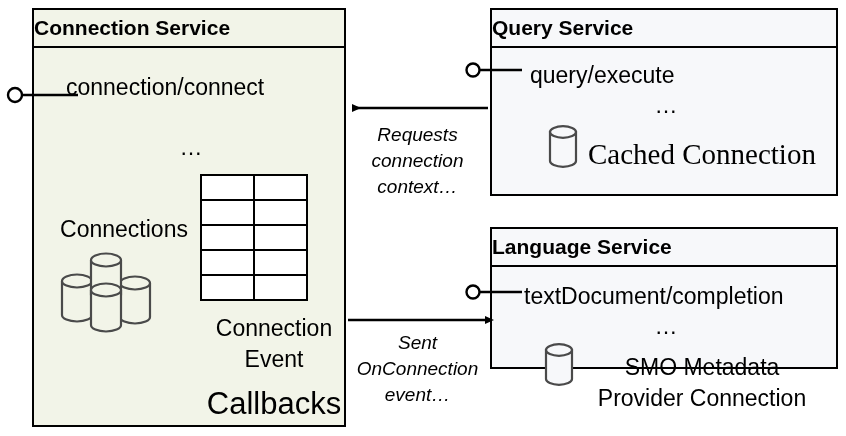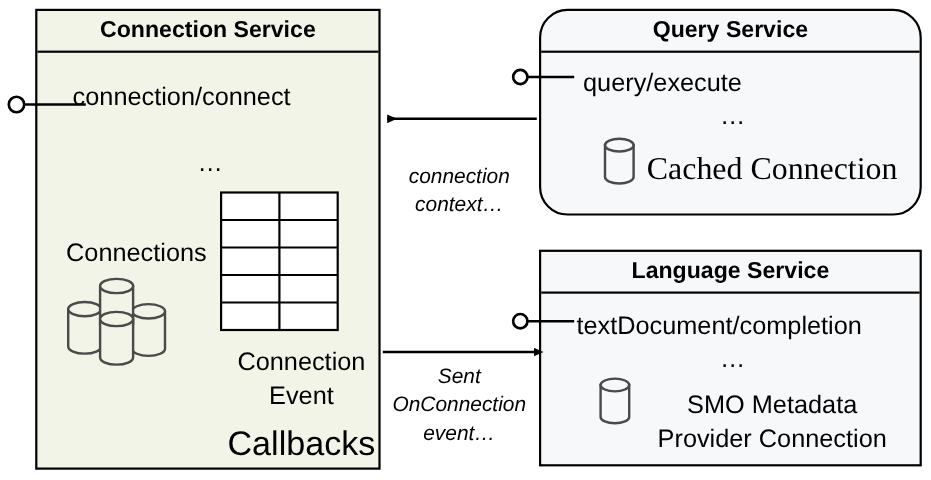--- a/index.html
+++ b/index.html
@@ -4,21 +4,21 @@
 <style>
   html,body{margin:0;padding:0;background:#ffffff;}
   body{font-family:"Liberation Sans","DejaVu Sans",sans-serif;}
   #stage{position:relative;width:846px;height:436px;background:#ffffff;overflow:hidden;}
 
   .box{position:absolute;box-sizing:border-box;border:2px solid #000;}
   .box.green{background:#f2f4e8;}
   .box.blue{background:#f7f8fa;}
 
   .box-title{position:absolute;left:0;right:0;top:0;
-    display:flex;align-items:center;justify-content:center;
+    display:flex;align-items:center;justify-content:flex-start;
     font-weight:bold;color:#000;box-sizing:border-box;
     border-bottom:2px solid #000;}
 
   .box-body{position:absolute;left:0;right:0;bottom:0;box-sizing:border-box;}
 
   .txt{position:absolute;color:#000;white-space:nowrap;}
   .ctr{text-align:center;}
   .ital{font-style:italic;}
 
   svg.overlay{position:absolute;left:0;top:0;width:846px;height:436px;overflow:visible;pointer-events:none;}
@@ -42,49 +42,50 @@
       <div class="txt ctr" style="left:0;width:314px;top:86px;font-size:23px;">…</div>
 
       <div class="txt ctr" style="left:10px;width:160px;top:168px;font-size:23px;">Connections</div>
 
       <div class="txt ctr" style="left:165px;width:150px;top:267px;font-size:23px;">Connection</div>
       <div class="txt ctr" style="left:165px;width:150px;top:298px;font-size:23px;">Event</div>
       <div class="txt ctr" style="left:165px;width:150px;top:338px;font-size:31px;">Callbacks</div>
     </div>
   </div>
 
-  <div class="box blue" style="left:490px;top:8px;width:348px;height:188px;border-radius:26px;">
+  <div class="box blue" style="left:490px;top:8px;width:348px;height:188px;">
     <div class="box-title" style="height:38px;font-size:21px;">
       <span>Query Service</span>
     </div>
 
     <div class="box-body" style="top:38px;height:150px;">
       <div class="txt" style="left:38px;top:14px;font-size:23px;">query/execute</div>
 
       <div class="txt ctr" style="left:0;width:348px;top:44px;font-size:23px;">…</div>
 
       <div class="txt" style="left:96px;top:90px;font-size:29px;font-family:Liberation Serif, serif;">Cached Connection</div>
     </div>
   </div>
 
-  <div class="box blue" style="left:490px;top:227px;width:348px;height:197px;">
+  <div class="box blue" style="left:490px;top:227px;width:348px;height:142px;">
     <div class="box-title" style="height:38px;font-size:21px;">
       <span>Language Service</span>
     </div>
 
     <div class="box-body" style="top:38px;height:159px;">
       <div class="txt" style="left:32px;top:16px;font-size:23px;">textDocument/completion</div>
 
       <div class="txt ctr" style="left:0;width:348px;top:46px;font-size:23px;">…</div>
 
       <div class="txt ctr" style="left:80px;width:260px;top:87px;font-size:23px;">SMO Metadata</div>
       <div class="txt ctr" style="left:80px;width:260px;top:118px;font-size:23px;">Provider Connection</div>
     </div>
   </div>
 
+  <div class="txt ctr ital" style="left:350px;width:135px;top:124px;font-size:19px;">Requests</div>
   <div class="txt ctr ital" style="left:350px;width:135px;top:150px;font-size:19px;">connection</div>
   <div class="txt ctr ital" style="left:350px;width:135px;top:176px;font-size:19px;">context…</div>
 
   <div class="txt ctr ital" style="left:350px;width:135px;top:332px;font-size:19px;">Sent</div>
   <div class="txt ctr ital" style="left:350px;width:135px;top:384px;font-size:19px;">event…</div>
   <div class="txt ctr ital" style="left:350px;width:135px;top:358px;font-size:19px;">OnConnection</div>
 
   <svg class="overlay" viewBox="0 0 846 436" xmlns="http://www.w3.org/2000/svg">
     <defs>
       <marker id="arrowL" markerWidth="10" markerHeight="10" refX="9" refY="4" orient="auto" markerUnits="userSpaceOnUse">

